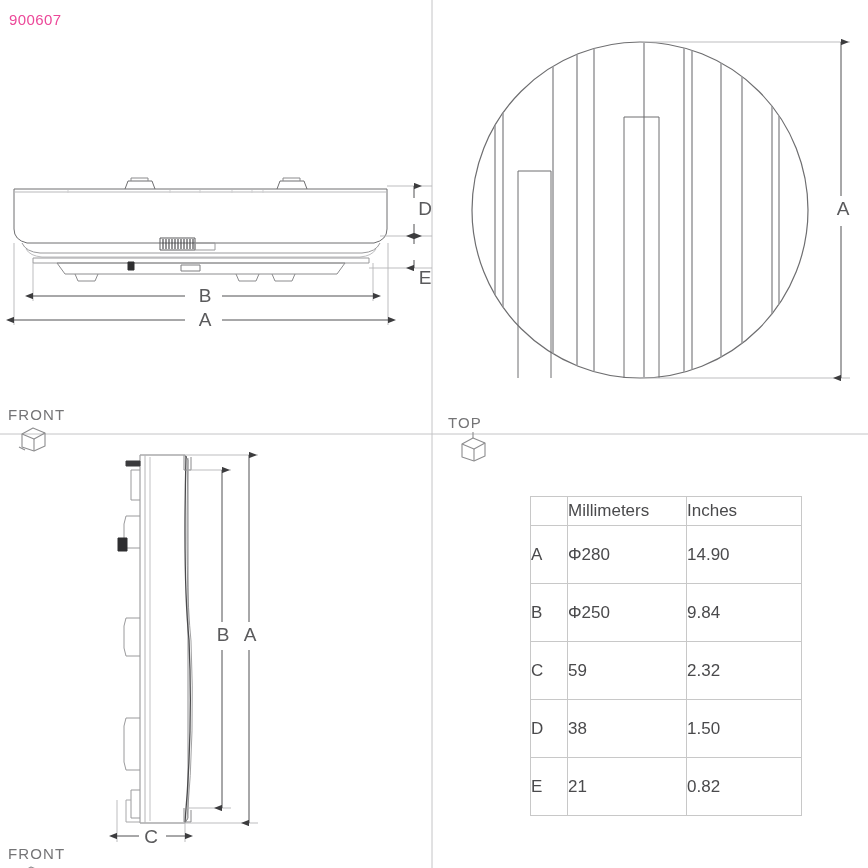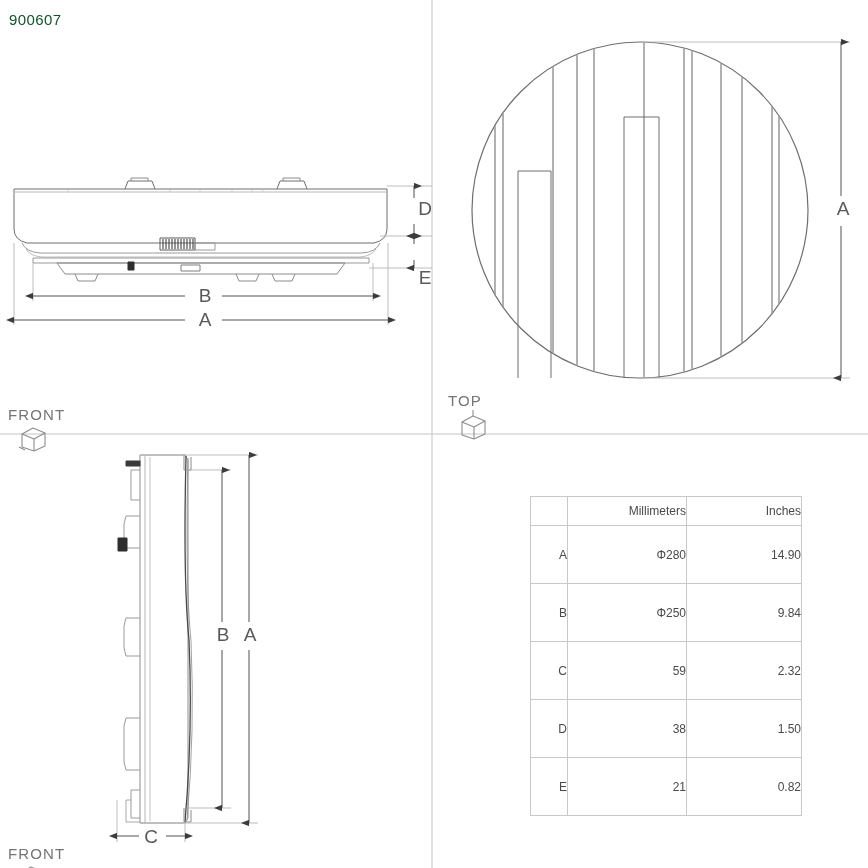--- a/index.html
+++ b/index.html
@@ -7,47 +7,47 @@
     width:868px;height:868px;
     font-family:"Liberation Sans", sans-serif;
     color:#58585a;
     -webkit-font-smoothing:antialiased;
     overflow:hidden;
     position:relative;
   }
   #sheet{position:absolute;inset:0;width:868px;height:868px;}
   .partno{
     position:absolute;left:9px;top:11px;
-    font-size:15px;letter-spacing:.4px;color:#14532d;
+    font-size:15px;letter-spacing:.4px;color:#ec4899;
     white-space:nowrap;
   }
   .viewlabel{
     position:absolute;
     font-size:15px;letter-spacing:1.1px;color:#747476;
     white-space:nowrap;
   }
   .viewlabel .txt{display:inline-block;vertical-align:middle;}
   .viewlabel svg{vertical-align:middle;margin-left:8px;}
   #front-label{left:8px;top:404px;}
-  #top-label{left:448px;top:390px;}
+  #top-label{left:448px;top:412px;}
   #side-label{left:8px;top:843px;}
   .dimletter{
     position:absolute;
     font-size:19px;color:#5a5a5c;
     white-space:nowrap;
     text-align:center;
   }
   svg{display:block;}
   .tbl{position:absolute;left:530px;top:496px;border-collapse:collapse;}
   .tbl td,.tbl th{
     border:1px solid #c8c8c8;
     font-weight:normal;
-    font-size:12px;
+    font-size:17px;
     color:#4a4a4c;
-    text-align:right;
+    text-align:left;
     padding:0;
     height:57px;
     vertical-align:middle;
   }
   .tbl thead th{height:28px;}
   .c-key{width:36px;}
   .c-mm{width:118px;}
   .c-in{width:114px;margin-left:8px;}
 </style>
 </head>

